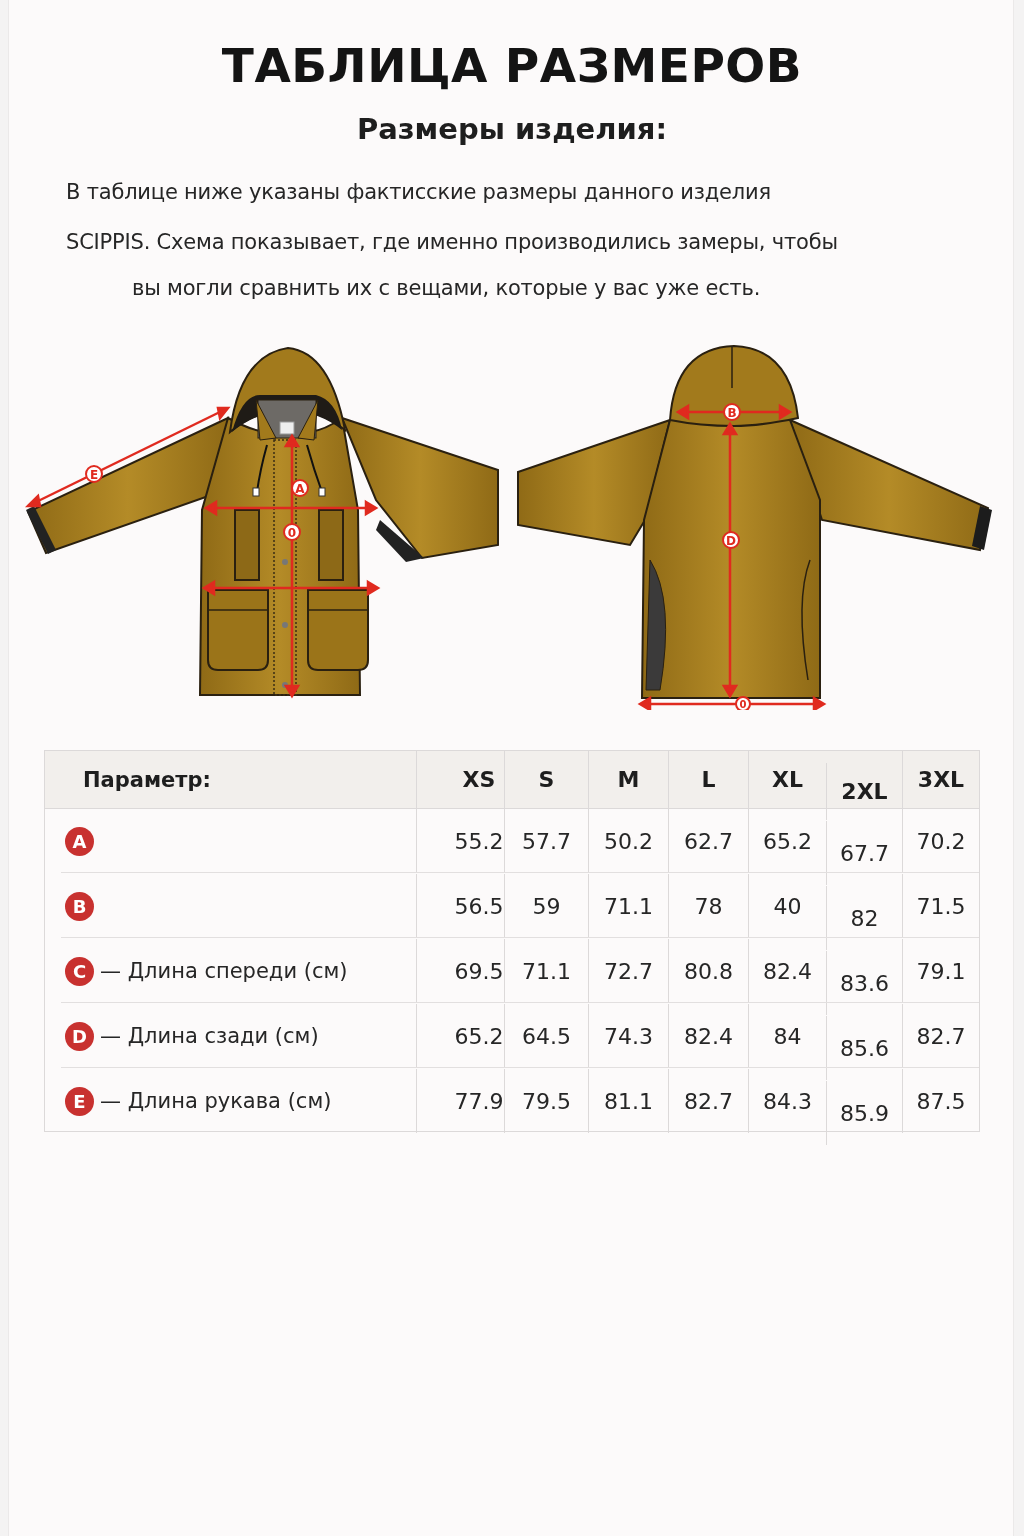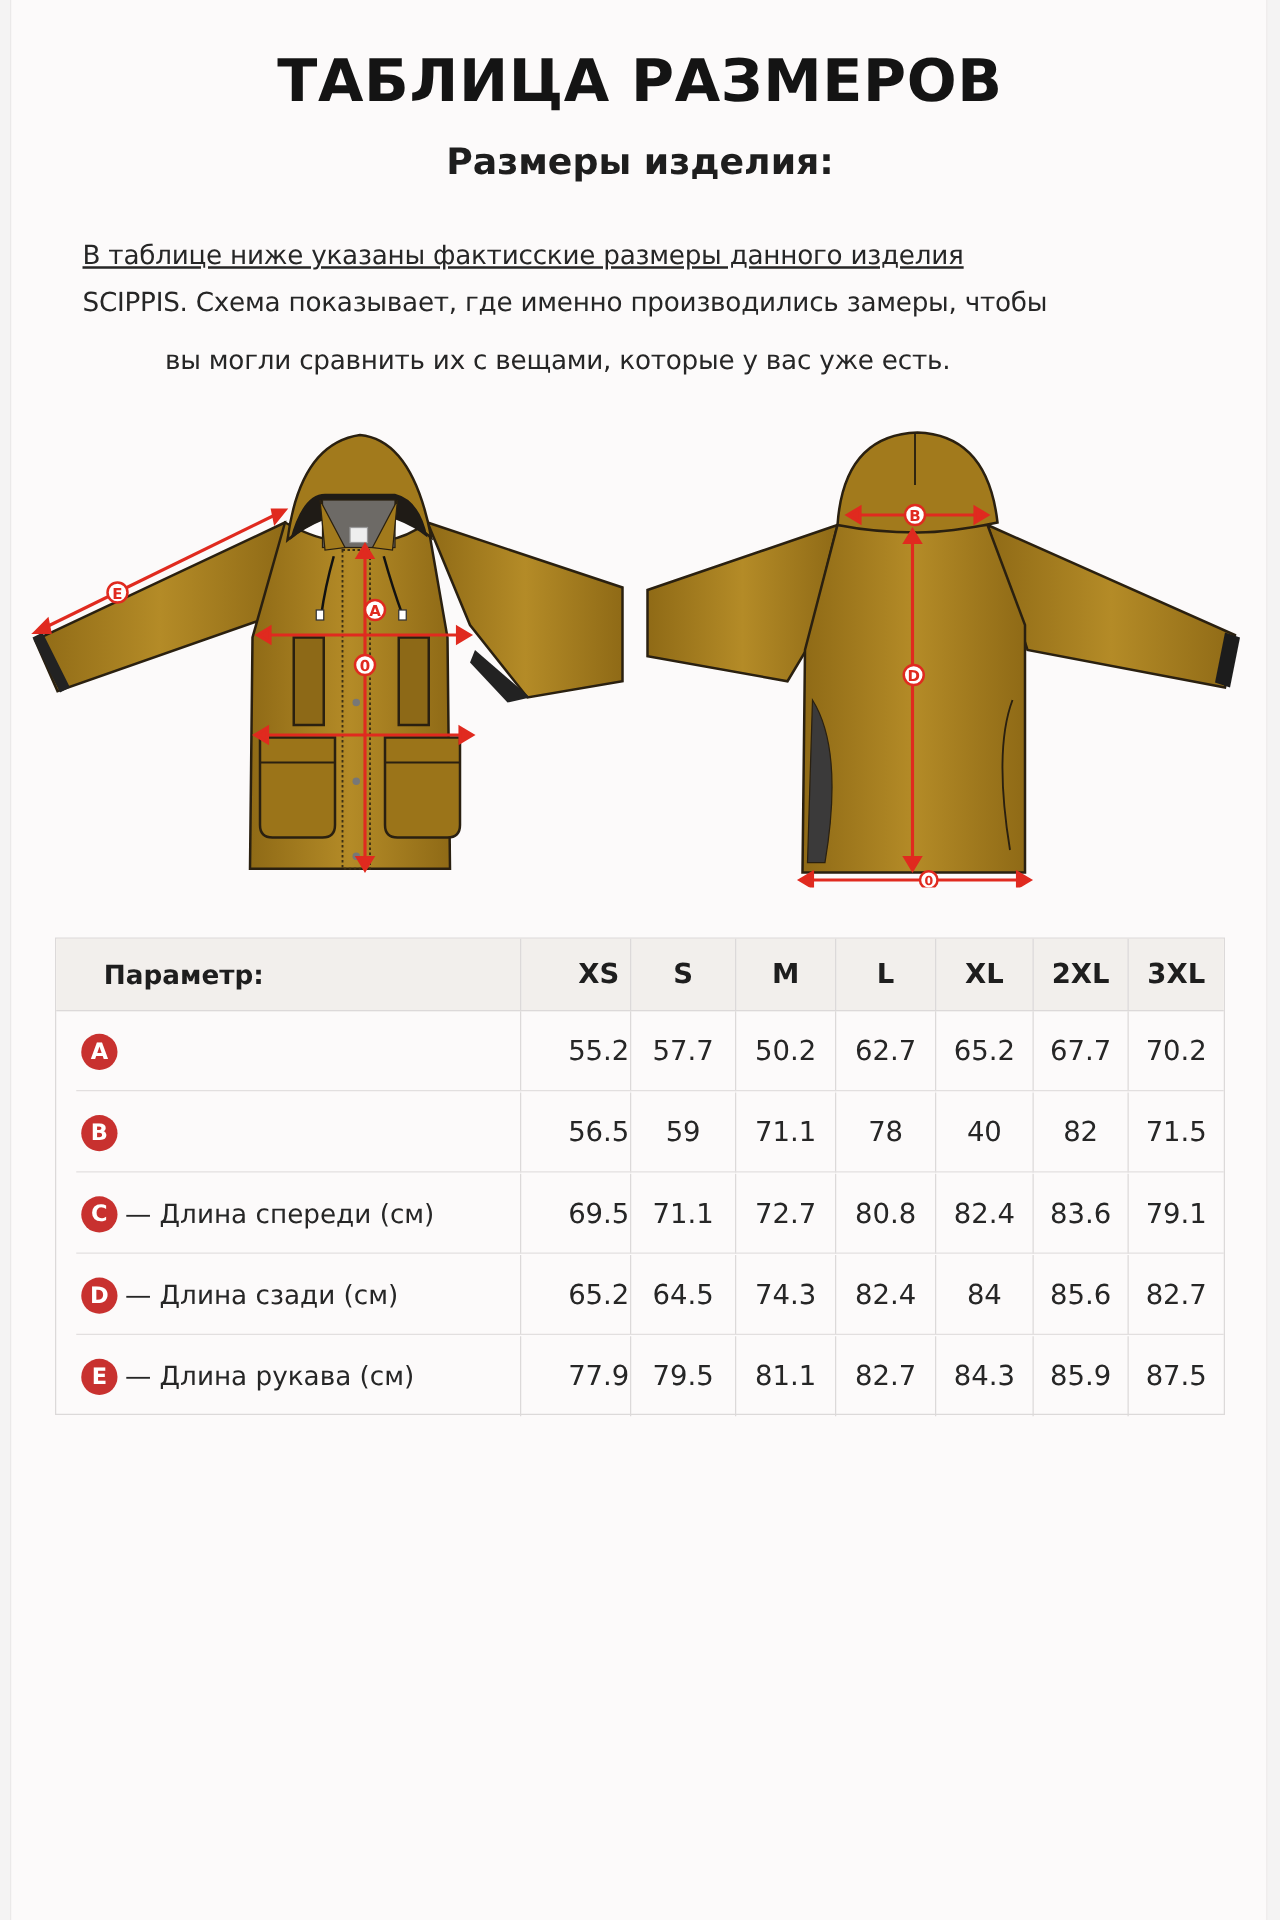--- a/index.html
+++ b/index.html
@@ -33,41 +33,41 @@
   .t-head { top: 0; height: 58px; background: #f2efec; border-bottom: 1px solid #dcd9d9; }
   .t-cell {
     height: 100%; display: flex; align-items: center; justify-content: center;
     border-left: 1px solid #dcd9d9; font-size: 22px; color: #262626;
     font-family: "DejaVu Sans", sans-serif;
   }
   .t-cell.param { border-left: none; justify-content: flex-start; width: 371px; }
   .t-head .t-cell { font-weight: bold; font-size: 22px; color: #1e1e1e; }
   .t-head .t-cell.param { padding-left: 38px; font-size: 21px; }
   .w-xs { width: 88px; padding-left: 37px; } .w-s { width: 84px; } .w-m { width: 80px; } .w-l { width: 80px; }
-  .w-xl { width: 78px; } .w-2xl { width: 76px; } .w-3xl { width: 77px; }
+  .w-xl { width: 78px; } .w-2xl { width: 76px; margin-top: 12px; } .w-3xl { width: 77px; }
   .t-body { height: 64px; }
   .t-body .sep {
     position: absolute; left: 16px; right: 0; bottom: 0; height: 1px; background: #e2dfdf;
   }
   .param-inner { display: flex; align-items: center; padding-left: 20px; font-size: 21px; }
   .badge {
     width: 29px; height: 29px; border-radius: 50%; background: #c8312f; color: #fff;
     font-weight: bold; font-size: 18px; display: inline-flex; align-items: center;
     justify-content: center; margin-right: 6px; font-family: "DejaVu Sans", sans-serif;
   }
 </style>
 </head>
 <body>
 
 <div class="page"></div>
 
 <h1 class="title">ТАБЛИЦА РАЗМЕРОВ</h1>
 <h2 class="subtitle">Размеры изделия:</h2>
 
-<p class="desc-line" style="left:66px; top:192px;text-decoration:underline;">В таблице ниже указаны фактисские размеры данного изделия</p>
+<p class="desc-line" style="left:66px; top:180px;">В таблице ниже указаны фактисские размеры данного изделия</p>
 <p class="desc-line" style="left:66px; top:230px;">SCIPPIS. Схема показывает, где именно производились замеры, чтобы</p>
 <p class="desc-line" style="left:132px; top:276px;">вы могли сравнить их с вещами, которые у вас уже есть.</p>
 
 <svg class="figure" style="left:20px; top:340px;" width="490" height="370" viewBox="0 0 490 370">
   <defs>
     <linearGradient id="fab" x1="0" y1="0" x2="1" y2="0">
       <stop offset="0" stop-color="#8f6a16"></stop>
       <stop offset="0.5" stop-color="#b48b27"></stop>
       <stop offset="1" stop-color="#8f6a16"></stop>
     </linearGradient>

